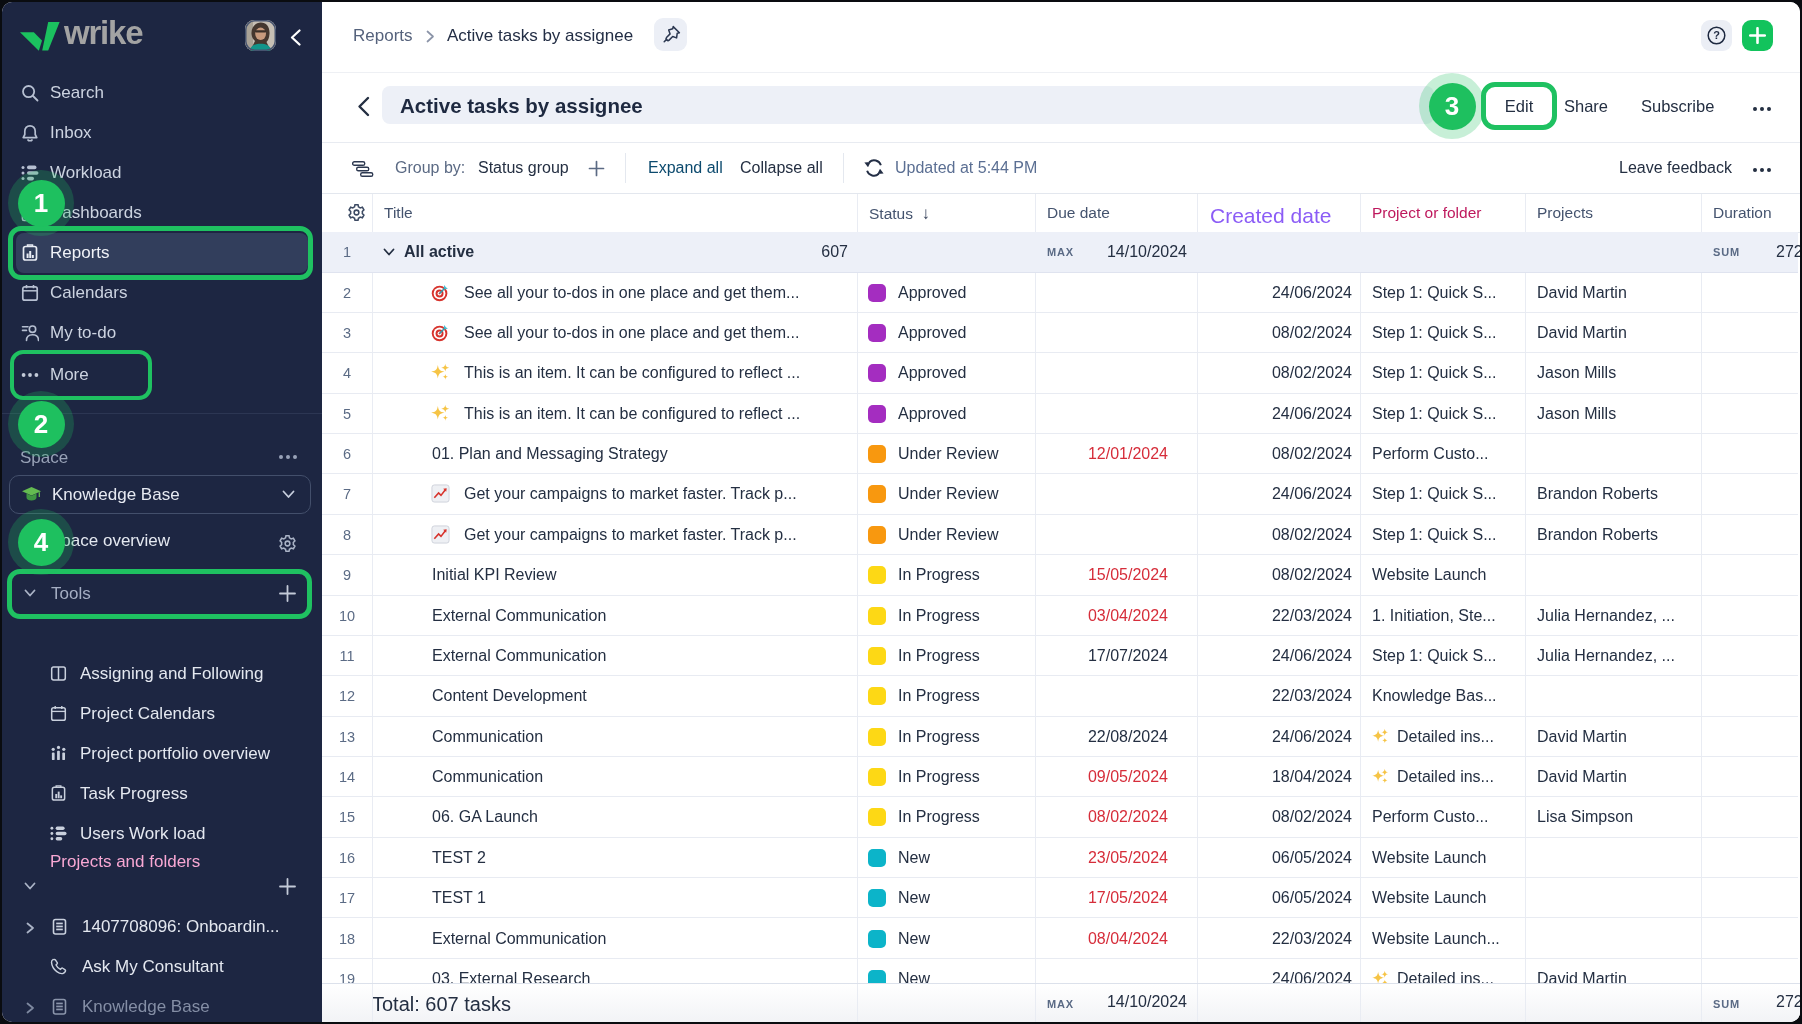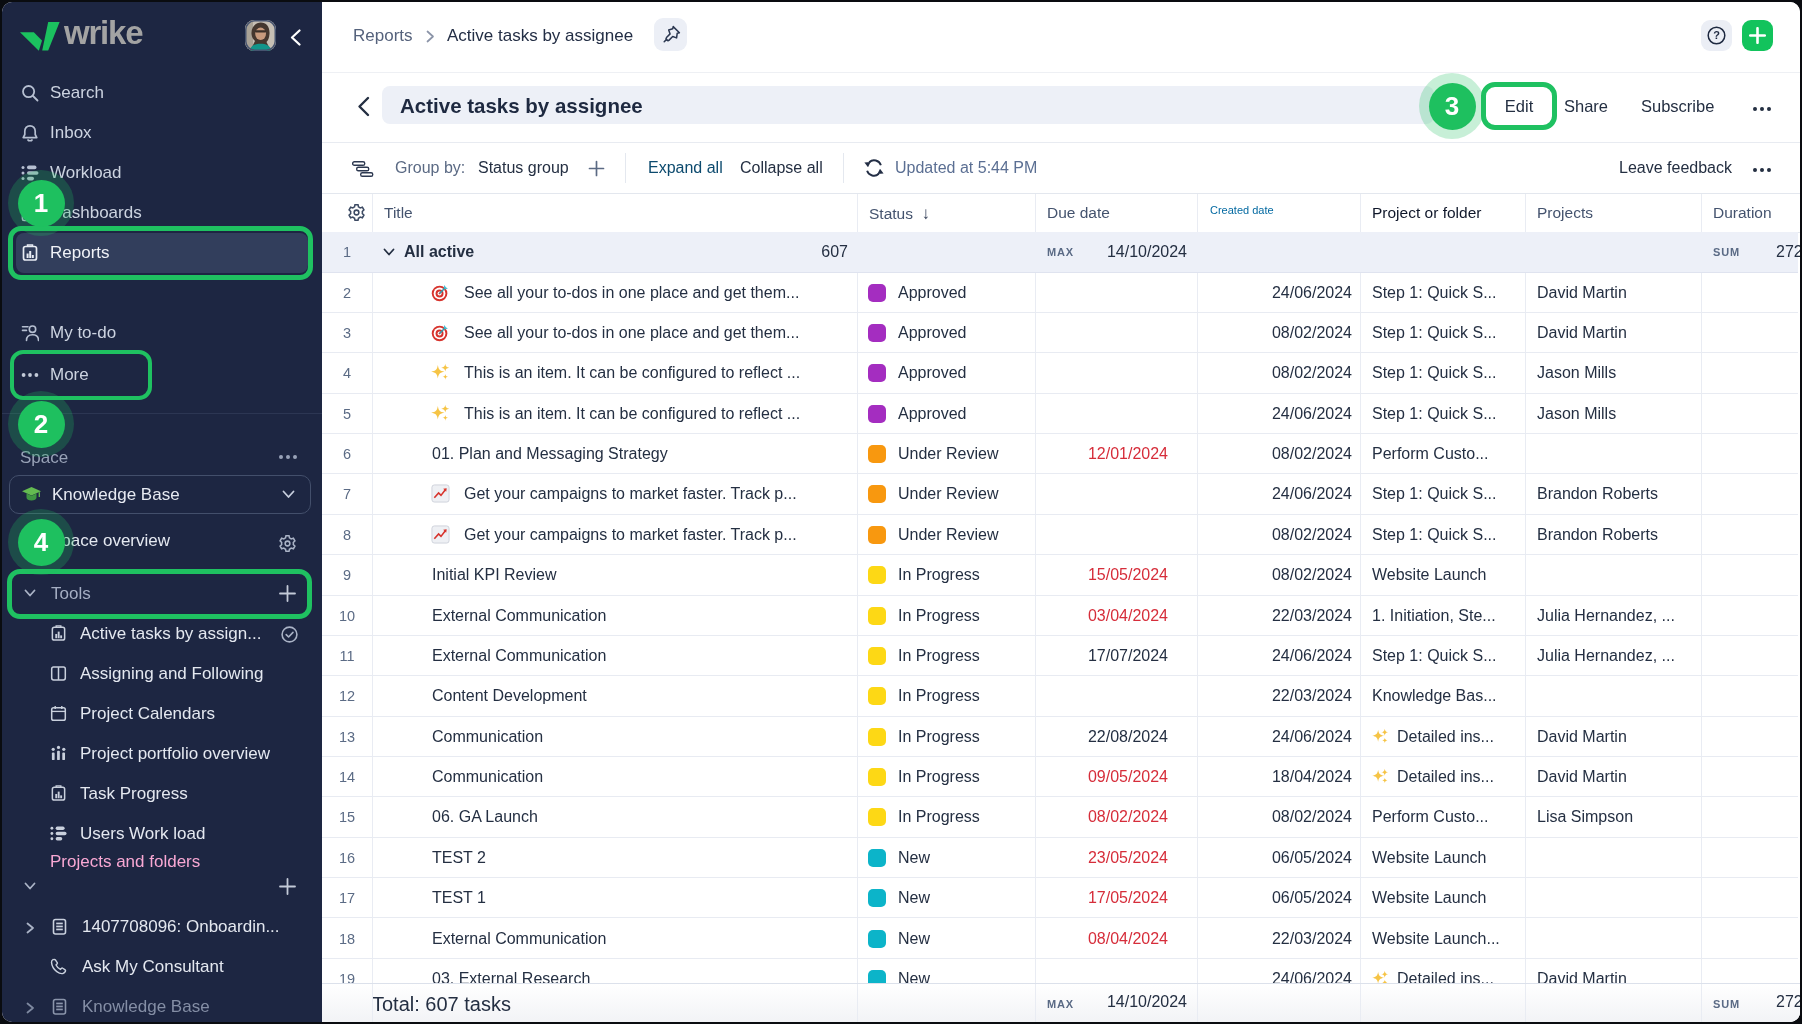--- a/index.html
+++ b/index.html
@@ -113,20 +113,30 @@
             <path d="M6.5 2.5 L6.5 1 L11.5 1 L11.5 2.5" stroke-width="1.5"></path>
           </g>
           <g fill="#e8ecf4">
             <rect x="5.6" y="9.5" width="2" height="4.5"></rect>
             <rect x="8.2" y="7" width="2" height="7"></rect>
             <rect x="10.8" y="11" width="2" height="3"></rect>
           </g>
         </svg>
         <span class="lb">Reports</span>
       </div>
+  <div class="nav" style="top:271px">
+        <svg class="ic" viewBox="0 0 18 18">
+          <g fill="none" stroke="#b6bfd1" stroke-width="1.7">
+            <rect x="1.8" y="2.8" width="14.4" height="13.4" rx="2"></rect>
+            <path d="M1.8 6.8 L16.2 6.8" stroke-width="1.5"></path>
+            <path d="M5.5 1 L5.5 4.2 M12.5 1 L12.5 4.2" stroke-width="1.6"></path>
+          </g>
+        </svg>
+        <span class="lb">Calendars</span>
+      </div>
   <div class="nav" style="top:311px">
         <svg class="ic" viewBox="0 0 18 18">
           <g stroke="#b6bfd1" stroke-width="1.6" stroke-linecap="round">
             <path d="M1.5 2.8 L7 2.8 M1.5 6.4 L5.5 6.4"></path>
           </g>
           <circle cx="11.5" cy="5.2" r="3.2" fill="none" stroke="#b6bfd1" stroke-width="1.6"></circle>
           <path d="M5.5 16.5 C5.5 12.5 8 10.8 11.5 10.8 C15 10.8 17.5 12.5 17.5 16.5" fill="none" stroke="#b6bfd1" stroke-width="1.6" stroke-linecap="round"></path>
         </svg>
         <span class="lb">My to-do</span>
       </div>
@@ -163,38 +173,20 @@
 
   <div class="gframe" style="left:5px;top:567px;width:305px;height:50px"></div>
   <svg class="ab" style="left:22px;top:587px" width="12" height="9" viewBox="0 0 12 9">
         <path d="M1.5 1.5 L6 6.5 L10.5 1.5" fill="none" stroke="#aab3c6" stroke-width="1.8" stroke-linecap="round" stroke-linejoin="round"></path>
       </svg>
   <div class="ab" style="left:49px;top:582px;font-size:17px;color:#a5aec3">Tools</div>
   <svg class="ab" style="left:277px;top:583px" width="17" height="17" viewBox="0 0 17 17">
         <path d="M8.5 1 L8.5 16 M1 8.5 L16 8.5" stroke="#c3cad8" stroke-width="1.8" stroke-linecap="round"></path>
       </svg>
 
-  <div class="sub" style="top:612px">
-        <svg class="ic" viewBox="0 0 18 18">
-          <g fill="none" stroke="#c9d0dd" stroke-width="1.6">
-            <rect x="2.5" y="2.5" width="13" height="13.5" rx="2"></rect>
-            <path d="M6.5 2.5 L6.5 1 L11.5 1 L11.5 2.5" stroke-width="1.4"></path>
-          </g>
-          <g fill="#c9d0dd">
-            <rect x="5.6" y="9.5" width="2" height="4.5"></rect>
-            <rect x="8.2" y="7" width="2" height="7"></rect>
-            <rect x="10.8" y="11" width="2" height="3"></rect>
-          </g>
-        </svg>
-        <span class="lb">Active tasks by assign...</span>
-  <svg class="ab" style="left:279px;top:12px" width="17" height="17" viewBox="0 0 17 17">
-          <circle cx="8.5" cy="8.5" r="7.4" fill="none" stroke="#aab3c6" stroke-width="1.6"></circle>
-          <path d="M5.2 8.6 L7.6 11 L12 6.4" fill="none" stroke="#aab3c6" stroke-width="1.6" stroke-linecap="round" stroke-linejoin="round"></path>
-        </svg>
-      </div>
   <div class="sub" style="top:652px">
         <svg class="ic" viewBox="0 0 18 18">
           <rect x="1.8" y="2.2" width="14.4" height="13.6" rx="2" fill="none" stroke="#c9d0dd" stroke-width="1.6"></rect>
           <path d="M9 2.2 L9 15.8" stroke="#c9d0dd" stroke-width="1.6"></path>
         </svg>
         <span class="lb">Assigning and Following</span>
       </div>
   <div class="sub" style="top:692px">
         <svg class="ic" viewBox="0 0 18 18">
           <g fill="none" stroke="#c9d0dd" stroke-width="1.6">
@@ -374,22 +366,22 @@
 
 <div class="ab" style="left:320px;top:191px;width:1478px;height:1px;background:#e3e7ee"></div>
 <div class="ab" style="left:320px;top:230px;width:1478px;height:1px;background:#e3e7ee"></div>
 <svg class="ab" style="left:345px;top:201px" width="19" height="19" viewBox="0 0 20 20">
       <path fill="none" stroke="#3c4a63" stroke-width="1.6" d="M8.4 1.8 L11.6 1.8 L12.1 4.1 A6.3 6.3 0 0 1 13.9 5.2 L16.2 4.5 L17.8 7.2 L16.1 8.9 A6.3 6.3 0 0 1 16.1 11.1 L17.8 12.8 L16.2 15.5 L13.9 14.8 A6.3 6.3 0 0 1 12.1 15.9 L11.6 18.2 L8.4 18.2 L7.9 15.9 A6.3 6.3 0 0 1 6.1 14.8 L3.8 15.5 L2.2 12.8 L3.9 11.1 A6.3 6.3 0 0 1 3.9 8.9 L2.2 7.2 L3.8 4.5 L6.1 5.2 A6.3 6.3 0 0 1 7.9 4.1 Z"></path>
       <circle cx="10" cy="10" r="2.5" fill="none" stroke="#3c4a63" stroke-width="1.6"></circle>
     </svg>
 <div class="ab" style="left:382px;top:202px;font-size:15.5px;color:#44536e">Title</div>
 <div class="ab" style="left:867px;top:202px;font-size:15.5px;color:#44536e">Status&nbsp;&nbsp;<span style="font-size:17px;color:#303c55">↓</span></div>
 <div class="ab" style="left:1045px;top:202px;font-size:15.5px;color:#44536e">Due date</div>
-<div class="ab" style="left:1208px;top:202px;font-size:11px;color:#0369a1">Created date</div>
-<div class="ab" style="left:1370px;top:202px;font-size:15.5px;color:#0f172a">Project or folder</div>
+<div class="ab" style="left:1208px;top:202px;font-size:21px;color:#8b5cf6">Created date</div>
+<div class="ab" style="left:1370px;top:202px;font-size:15.5px;color:#be185d">Project or folder</div>
 <div class="ab" style="left:1535px;top:202px;font-size:15.5px;color:#44536e">Projects</div>
 <div class="ab" style="left:1711px;top:202px;font-size:15.5px;color:#44536e">Duration</div>
 
 <div class="vline" style="left:370px"></div>
 <div class="vline" style="left:855px"></div>
 <div class="vline" style="left:1033px"></div>
 <div class="vline" style="left:1195px"></div>
 <div class="vline" style="left:1358px"></div>
 <div class="vline" style="left:1523px"></div>
 <div class="vline" style="left:1699px"></div>

